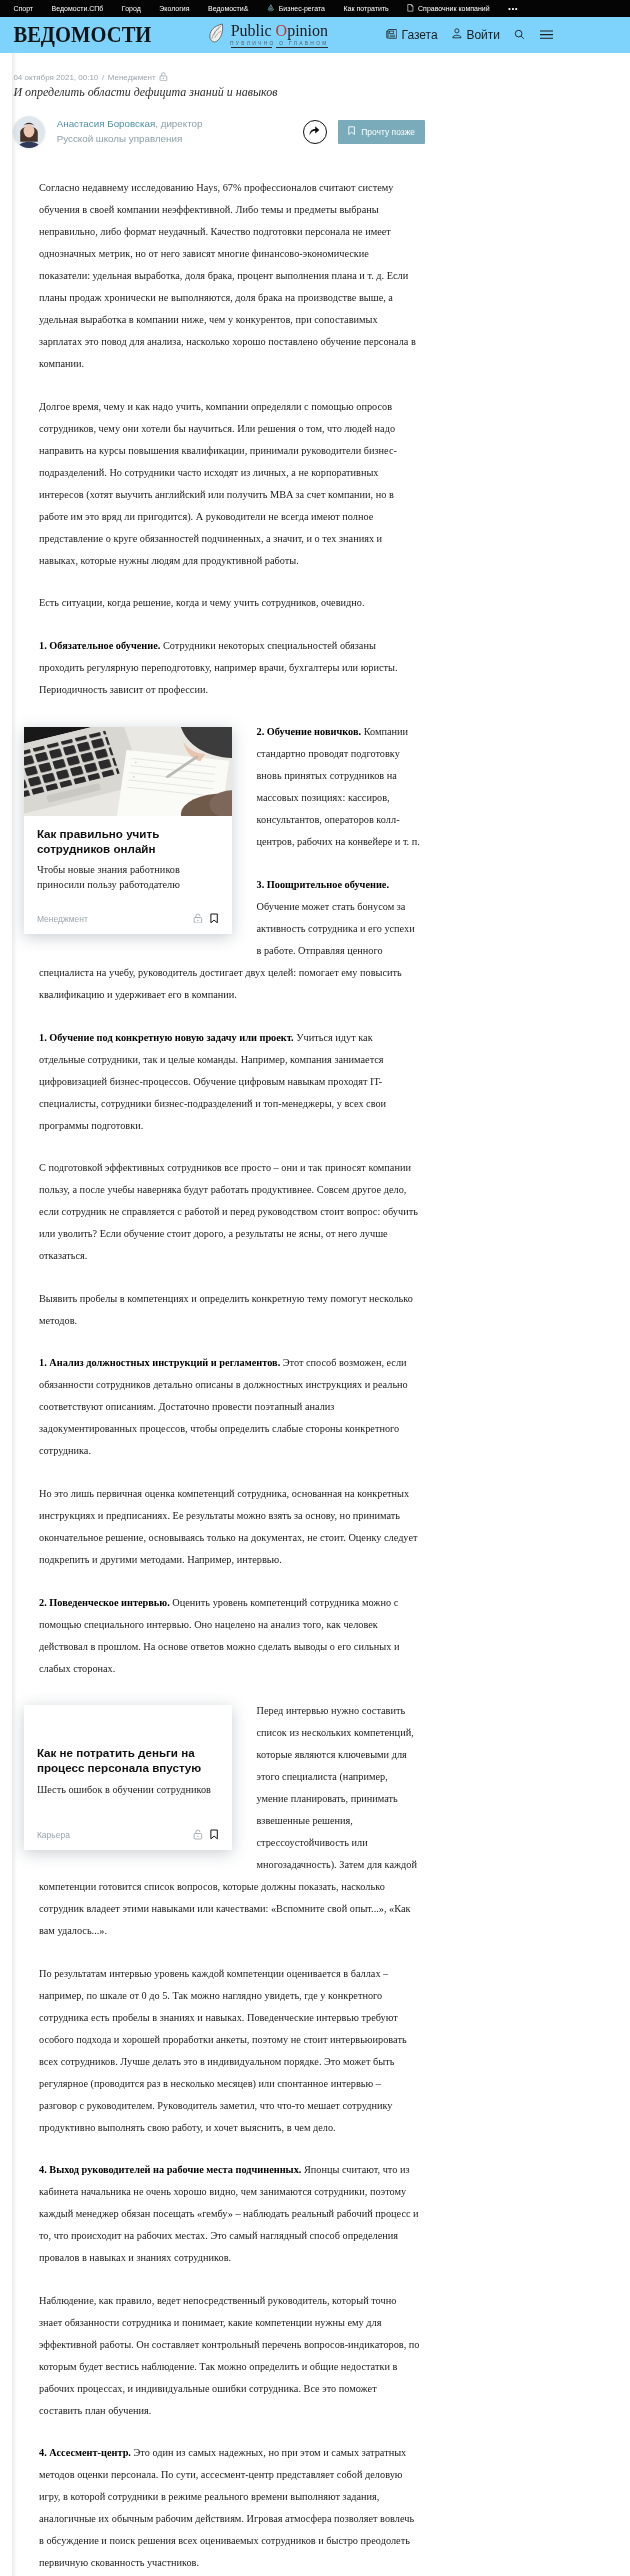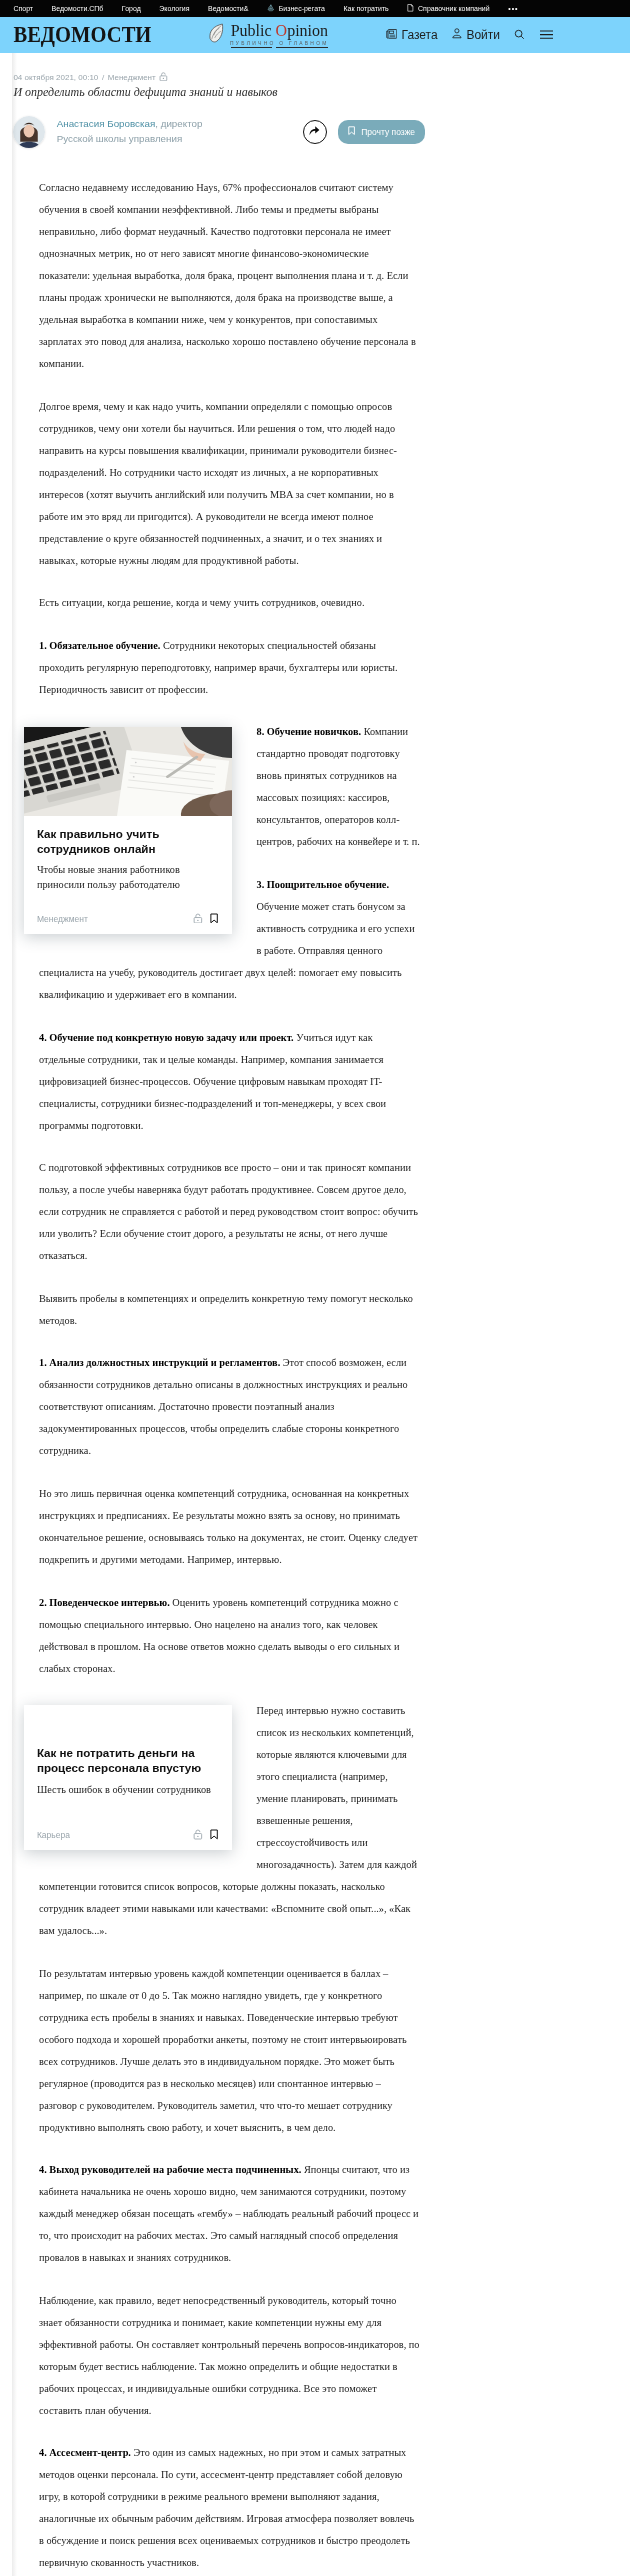--- a/index.html
+++ b/index.html
@@ -59,21 +59,21 @@
   .avatar { width:32px; height:32px; border-radius:50%; overflow:hidden; flex:none; box-shadow:0 0.5px 2.1px rgba(0,0,0,.15); }
   .author-text { margin-left:11.3px; font-size:9.8px; line-height:1.5; color:#8da0a9; width:180px; }
   .author-name { color:#4d90a5; cursor:pointer; }
   .head-actions { margin-left:auto; display:flex; align-items:center; gap:11.3px; }
   .share-btn {
     width:24px; height:24px; border:1.3px solid #121212; border-radius:50%;
     display:flex; align-items:center; justify-content:center; background:transparent; cursor:pointer;
   }
   .read-later {
     background:#7aabba; color:#fff; font-size:8.5px; padding:6.2px 10.3px; border:none;
-    border-radius:10px; display:flex; gap:5.7px; align-items:center; cursor:pointer;
+    border-radius:1px; display:flex; gap:5.7px; align-items:center; cursor:pointer;
   }
   
   .article-body {
     margin:29px 0 0 39px; width:382px;
     font-family:"Liberation Serif", serif; font-size:10.3px; line-height:22px; color:#1c1c1c;
   }
   .article-body p { margin:0 0 20.6px; }
   .article-body p b { font-weight:bold; color:#000; }
   
   .card {
@@ -284,23 +284,23 @@
           <span>
             <svg width="8.2" height="10.8" viewBox="0 0 14 18">
                 <path d="M1.5 1.5 h11 v15 l-5.5 -4.5 l-5.5 4.5 z" fill="none" stroke="#111" stroke-width="1.7"></path>
               </svg>
           </span>
         </span>
       </div>
     </div>
   </aside>
 
-  <p><b>8. Обучение новичков.</b><span> Компании стандартно проводят подготовку вновь принятых сотрудников на массовых позициях: кассиров, консультантов, операторов колл-центров, рабочих на конвейере и т. п.</span></p>
+  <p><b>2. Обучение новичков.</b><span> Компании стандартно проводят подготовку вновь принятых сотрудников на массовых позициях: кассиров, консультантов, операторов колл-центров, рабочих на конвейере и т. п.</span></p>
   <p><b>3. Поощрительное обучение.</b><span> Обучение может стать бонусом за активность сотрудника и его успехи в работе. Отправляя ценного специалиста на учебу, руководитель достигает двух целей: помогает ему повысить квалификацию и удерживает его в компании.</span></p>
-  <p><b>4. Обучение под конкретную новую задачу или проект.</b><span> Учиться идут как отдельные сотрудники, так и целые команды. Например, компания занимается цифровизацией бизнес-процессов. Обучение цифровым навыкам проходят IT-специалисты, сотрудники бизнес-подразделений и топ-менеджеры, у всех свои программы подготовки.</span></p>
+  <p><b>1. Обучение под конкретную новую задачу или проект.</b><span> Учиться идут как отдельные сотрудники, так и целые команды. Например, компания занимается цифровизацией бизнес-процессов. Обучение цифровым навыкам проходят IT-специалисты, сотрудники бизнес-подразделений и топ-менеджеры, у всех свои программы подготовки.</span></p>
   <p><b></b><span>С подготовкой эффективных сотрудников все просто – они и так приносят компании пользу, а после учебы наверняка будут работать продуктивнее. Совсем другое дело, если сотрудник не справляется с работой и перед руководством стоит вопрос: обучить или уволить? Если обучение стоит дорого, а результаты не ясны, от него лучше отказаться.</span></p>
   <p><b></b><span>Выявить пробелы в компетенциях и определить конкретную тему помогут несколько методов.</span></p>
   <p><b>1. Анализ должностных инструкций и регламентов.</b><span> Этот способ возможен, если обязанности сотрудников детально описаны в должностных инструкциях и реально соответствуют описаниям. Достаточно провести поэтапный анализ задокументированных процессов, чтобы определить слабые стороны конкретного сотрудника.</span></p>
   <p><b></b><span>Но это лишь первичная оценка компетенций сотрудника, основанная на конкретных инструкциях и предписаниях. Ее результаты можно взять за основу, но принимать окончательное решение, основываясь только на документах, не стоит. Оценку следует подкрепить и другими методами. Например, интервью.</span></p>
   <p><b>2. Поведенческое интервью.</b><span> Оценить уровень компетенций сотрудника можно с помощью специального интервью. Оно нацелено на анализ того, как человек действовал в прошлом. На основе ответов можно сделать выводы о его сильных и слабых сторонах.</span></p>
 
   <aside class="card card2">
     <div class="card-pad">
       <h3 class="card-title">Как не потратить деньги на процесс персонала впустую</h3>
       <p class="card-sub" style="margin-bottom:32px">Шесть ошибок в обучении сотрудников</p>

